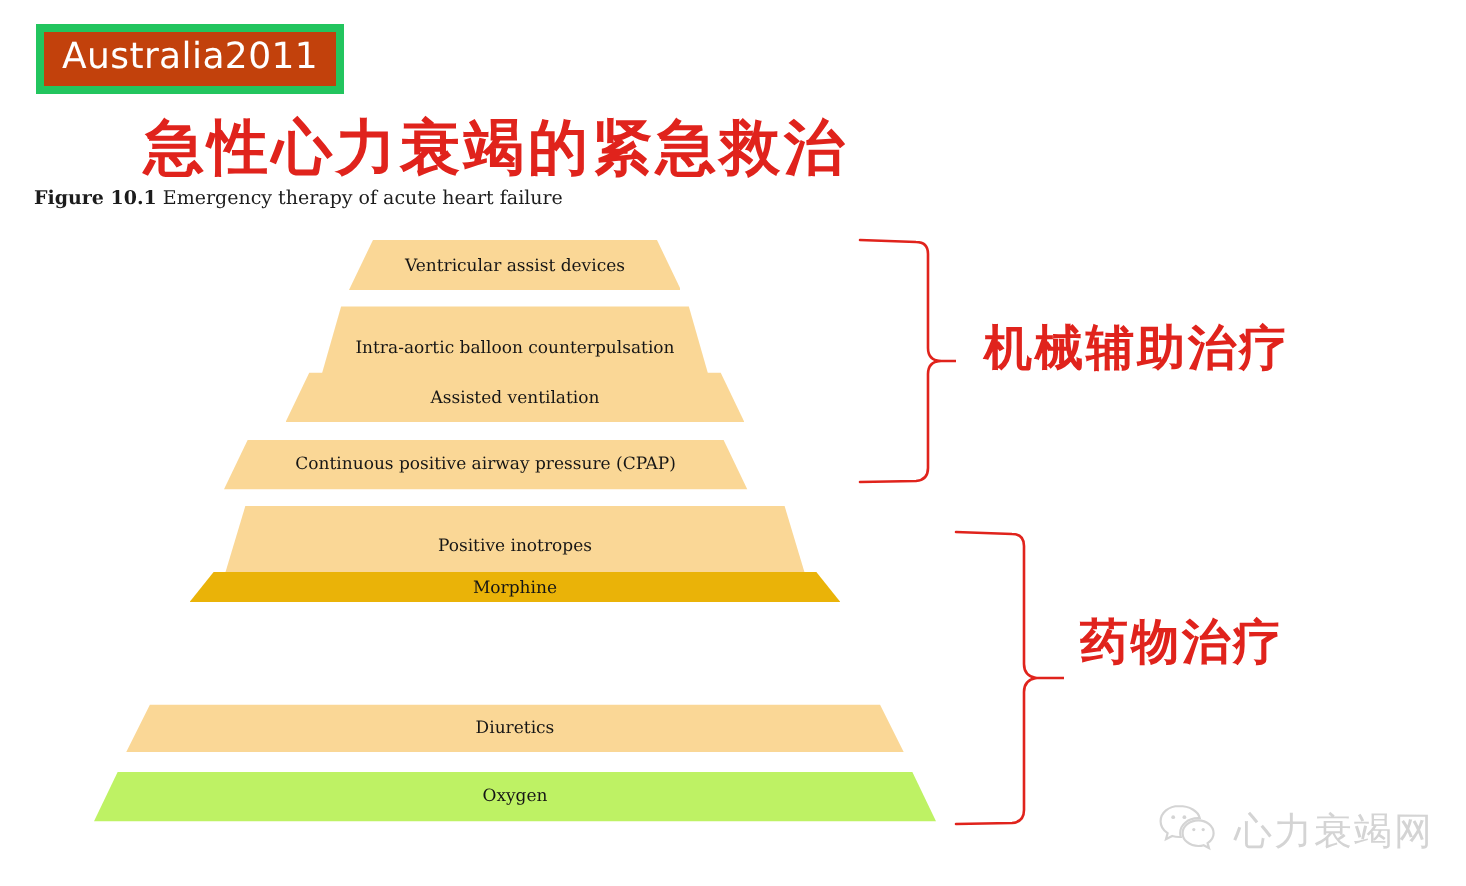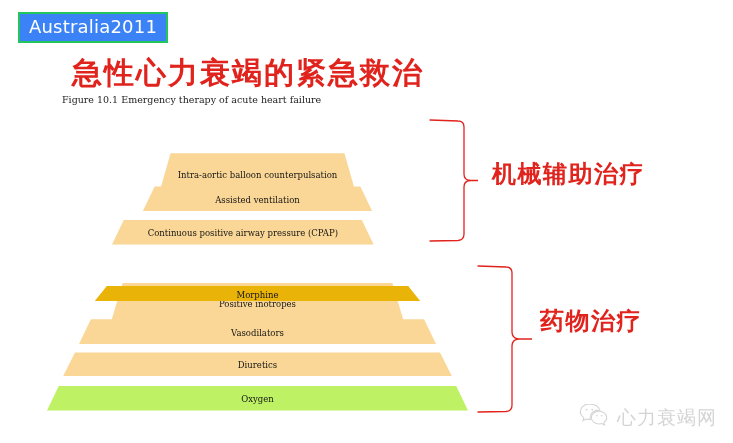--- a/index.html
+++ b/index.html
@@ -17,58 +17,57 @@
     background: #ffffff;
     overflow: hidden;
   }
 
   
   #source-badge {
     position: absolute;
     left: 18px;
     top: 12px;
     padding: 3px 9px 4px 9px;
-    background: #3b82f6;
-    border: 2px solid #22c55e;
+    background: #c2410c;
+    border: 4px solid #22c55e;
     color: #ffffff;
     font-size: 18px;
     line-height: 20px;
     letter-spacing: 0.2px;
     font-family: "DejaVu Sans", sans-serif;
     white-space: nowrap;
   }
 
   
   #cn-title {
     position: absolute;
     left: 72px;
     top: 58px;
     color: #e0231c;
     font-size: 30px;
     line-height: 34px;
     font-weight: bold;
-    font-family: Liberation Mono, monospace;
+    font-family: Liberation Sans, sans-serif;
     letter-spacing: 2px;
     white-space: nowrap;
   }
 
   
   #fig-caption {
     position: absolute;
     left: 17px;
     top: 94px;
     font-size: 9.5px;
     line-height: 12px;
     color: #1c1c1c;
     font-family: "DejaVu Serif", serif;
     white-space: nowrap;
   }
   #fig-caption .fig-no {
-    font-weight: normal;
-    margin-left: 45px;
+    font-weight: bold;
   }
 
   
   #pyramid {
     position: absolute;
     left: 0;
     top: 0;
     width: 733px;
     height: 443px;
   }
@@ -132,37 +131,37 @@
 
   <div id="source-badge">Australia2011</div>
 
   <div id="cn-title">急性心力衰竭的紧急救治</div>
 
   <div id="fig-caption">
     <span class="fig-no">Figure 10.1</span><span> Emergency therapy of acute heart failure</span>
   </div>
 
   <div id="pyramid">
+      <div class="pyr-row" style="left: 174.499px; top: 120px; width: 166.002px; height: 25px; background: rgb(250, 215, 150); color: rgb(21, 21, 21); clip-path: polygon(12.001px 0px, 154.001px 0px, 100% 100%, 0px 100%);">
+        <span class="pyr-label">Ventricular assist devices</span>
+      </div>
       <div class="pyr-row" style="left: 158.562px; top: 153.2px; width: 197.877px; height: 42px; background: rgb(250, 215, 150); color: rgb(21, 21, 21); clip-path: polygon(12.001px 0px, 185.876px 0px, 100% 100%, 0px 100%);">
         <span class="pyr-label">Intra-aortic balloon counterpulsation</span>
       </div>
       <div class="pyr-row" style="left: 142.624px; top: 186.4px; width: 229.752px; height: 25px; background: rgb(250, 215, 150); color: rgb(21, 21, 21); clip-path: polygon(12.001px 0px, 217.751px 0px, 100% 100%, 0px 100%);">
         <span class="pyr-label">Assisted ventilation</span>
       </div>
       <div class="pyr-row" style="left: 112px; top: 219.6px; width: 261.626px; height: 25px; background: rgb(250, 215, 150); color: rgb(21, 21, 21); clip-path: polygon(12.001px 0px, 249.625px 0px, 100% 100%, 0px 100%);">
         <span class="pyr-label">Continuous positive airway pressure (CPAP)</span>
       </div>
-      <div class="pyr-row" style="left: 110.749px; top: 252.8px; width: 293.501px; height: 40px; background: rgb(250, 215, 150); color: rgb(21, 21, 21); clip-path: polygon(12.001px 0px, 281.5px 0px, 100% 100%, 0px 100%); margin-top: 30px;">
+      <div class="pyr-row" style="left: 110.749px; top: 252.8px; width: 293.501px; height: 40px; background: rgb(250, 215, 150); color: rgb(21, 21, 21); clip-path: polygon(12.001px 0px, 281.5px 0px, 100% 100%, 0px 100%);">
         <span class="pyr-label">Positive inotropes</span>
       </div>
       <div class="pyr-row" style="left: 94.8121px; top: 286px; width: 325.376px; height: 15px; background: #eab308; color: rgb(21, 21, 21); clip-path: polygon(12.001px 0px, 313.375px 0px, 100% 100%, 0px 100%);">
         <span class="pyr-label">Morphine</span>
-      </div>
-      <div class="pyr-row" style="left: 78.8747px; top: 319.2px; width: 357.251px; height: 25px; background: rgb(250, 215, 150); color: rgb(21, 21, 21); clip-path: polygon(12.001px 0px, 345.249px 0px, 100% 100%, 0px 100%);">
-        <span class="pyr-label">Vasodilators</span>
       </div>
       <div class="pyr-row" style="left: 62.9374px; top: 352.4px; width: 389.125px; height: 24px; background: rgb(250, 215, 150); color: rgb(21, 21, 21); clip-path: polygon(12.001px 0px, 377.124px 0px, 100% 100%, 0px 100%);">
         <span class="pyr-label">Diuretics</span>
       </div>
       <div class="pyr-row" style="left: 47px; top: 385.6px; width: 421px; height: 25px; background: #bef264; color: rgb(21, 21, 21); clip-path: polygon(12.001px 0px, 408.999px 0px, 100% 100%, 0px 100%);">
         <span class="pyr-label">Oxygen</span>
       </div>
     </div>
 
   <svg class="bracket" style="left:418px; top:112px; width:60px; height:136px;" viewBox="0 0 60 136" xmlns="http://www.w3.org/2000/svg">

